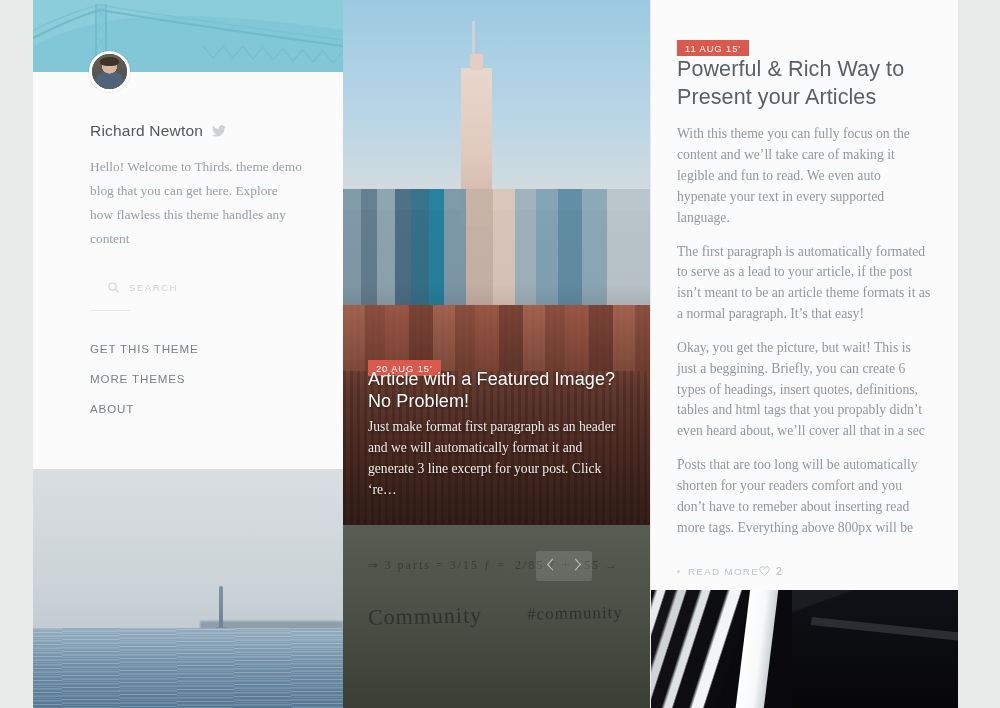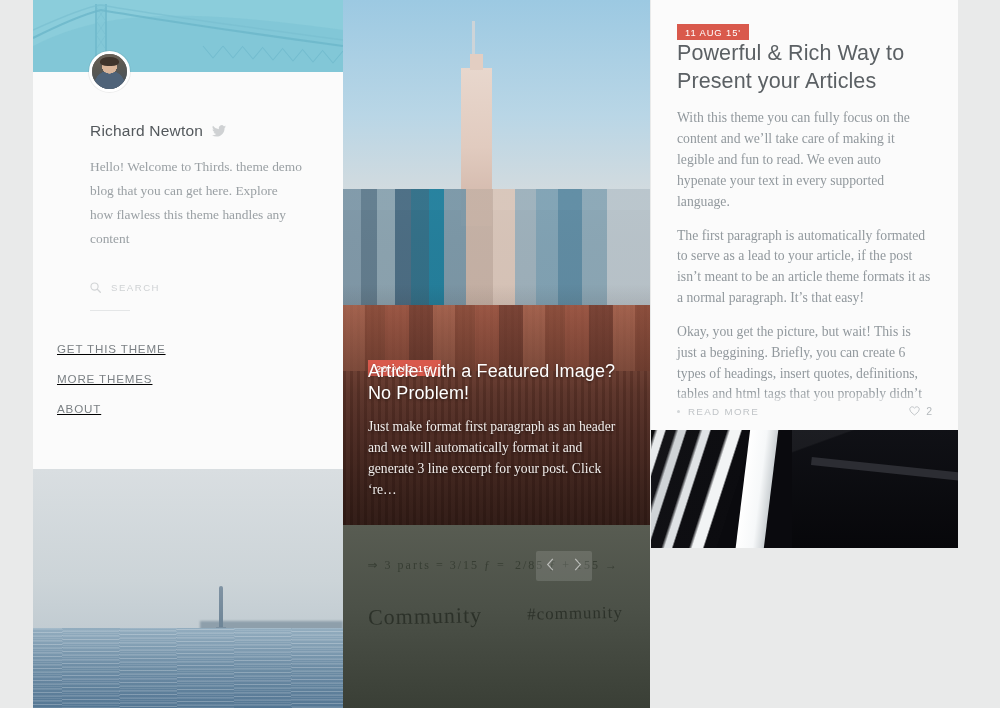--- a/index.html
+++ b/index.html
@@ -93,21 +93,21 @@
     font-family: "Liberation Serif", serif;
     font-size: 13.4px;
     line-height: 1.78;
     color: #9aa0a4;
   }
 
   .search-row {
     display: flex;
     align-items: center;
     gap: 10px;
-    padding: 30px 40px 0 57px;
+    padding: 30px 40px 0 75px;
   }
   .search-icon { width: 11px; height: 11px; display: block; opacity: .42; flex: none; }
   .search-input {
     border: 0;
     outline: 0;
     background: transparent;
     font-family: "Liberation Sans", sans-serif;
     font-size: 9.6px;
     letter-spacing: 1.5px;
     color: #9ea3a7;
@@ -116,21 +116,21 @@
   }
   .search-input::placeholder { color: #cfd2d4; }
 
   .divider {
     margin: 15px 0 0 57px;
     width: 40px;
     height: 1px;
     background: #e4e6e7;
   }
 
-  .nav { padding: 22px 0 0 24px; text-decoration: underline; }
+  .nav { padding: 22px 0 0 57px; }
   .nav-item {
     display: block;
     font-size: 11.6px;
     letter-spacing: .85px;
     color: #7b8084;
     padding: 8.5px 0;
     text-decoration: none;
     cursor: pointer;
   }
 
@@ -248,21 +248,21 @@
   }
   .featured-title {
     font-size: 18px;
     line-height: 1.24;
     font-weight: 400;
     color: #ffffff;
     letter-spacing: .1px;
     text-shadow: 0 1px 3px rgba(0,0,0,.45);
   }
   .featured-excerpt {
-    margin-top: 11px;
+    margin-top: 3px;
     font-family: "Liberation Serif", serif;
     font-size: 13.6px;
     line-height: 1.55;
     color: #f2eeec;
     text-shadow: 0 1px 3px rgba(0,0,0,.5);
   }
 
   
   .chalk {
     position: relative;
@@ -304,22 +304,22 @@
     width: 28px; height: 30px;
     display: flex; align-items: center; justify-content: center;
     cursor: pointer;
     border: 0; background: transparent;
   }
   .slider-btn svg { width: 8px; height: 13px; }
 
   
   .article-card {
     background: #fbfbfb;
-    height: 430px;
-    padding: 22px 26px 0 26px;
+    height: 590px;
+    padding: 38px 26px 0 26px;
     position: relative;
     overflow: hidden;
   }
   .article-title {
     font-size: 21.5px;
     line-height: 1.28;
     font-weight: 400;
     color: #5b6064;
     letter-spacing: .1px;
   }
@@ -346,21 +346,20 @@
     color: #9198 9d;
     color: #91989d;
   }
 
   .card-footer {
     position: absolute;
     left: 0; right: 0; bottom: 0;
     height: 38px;
     display: flex;
     align-items: center;
-    justify-content: space-between;
     padding: 0 26px;
     background: linear-gradient(180deg, rgba(251,251,251,0) 0%, #fbfbfb 42%);
   }
   .read-more {
     display: flex; align-items: center; gap: 8px;
     font-size: 9.8px; letter-spacing: 1.3px;
     color: #c1c5c8; cursor: pointer;
   }
   .read-more .dot {
     width: 3px; height: 3px; border-radius: 50%;

